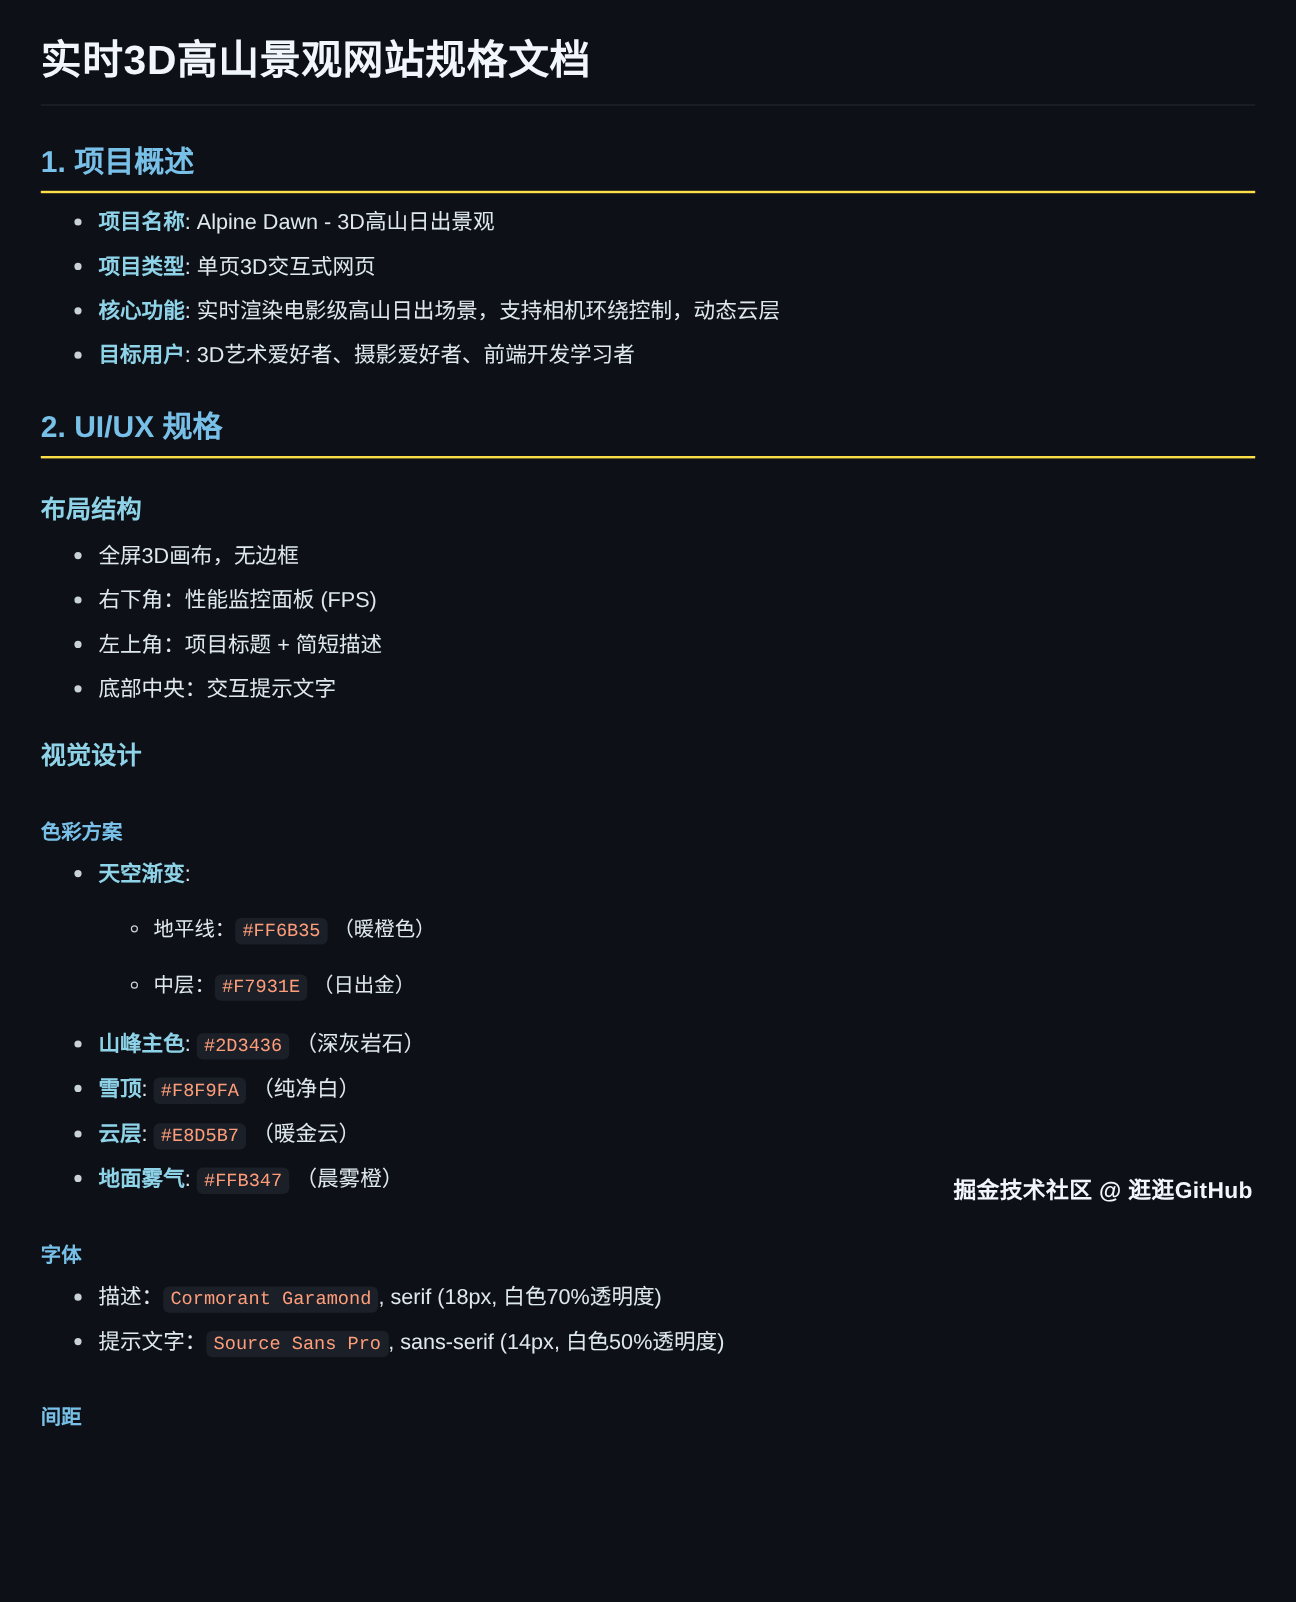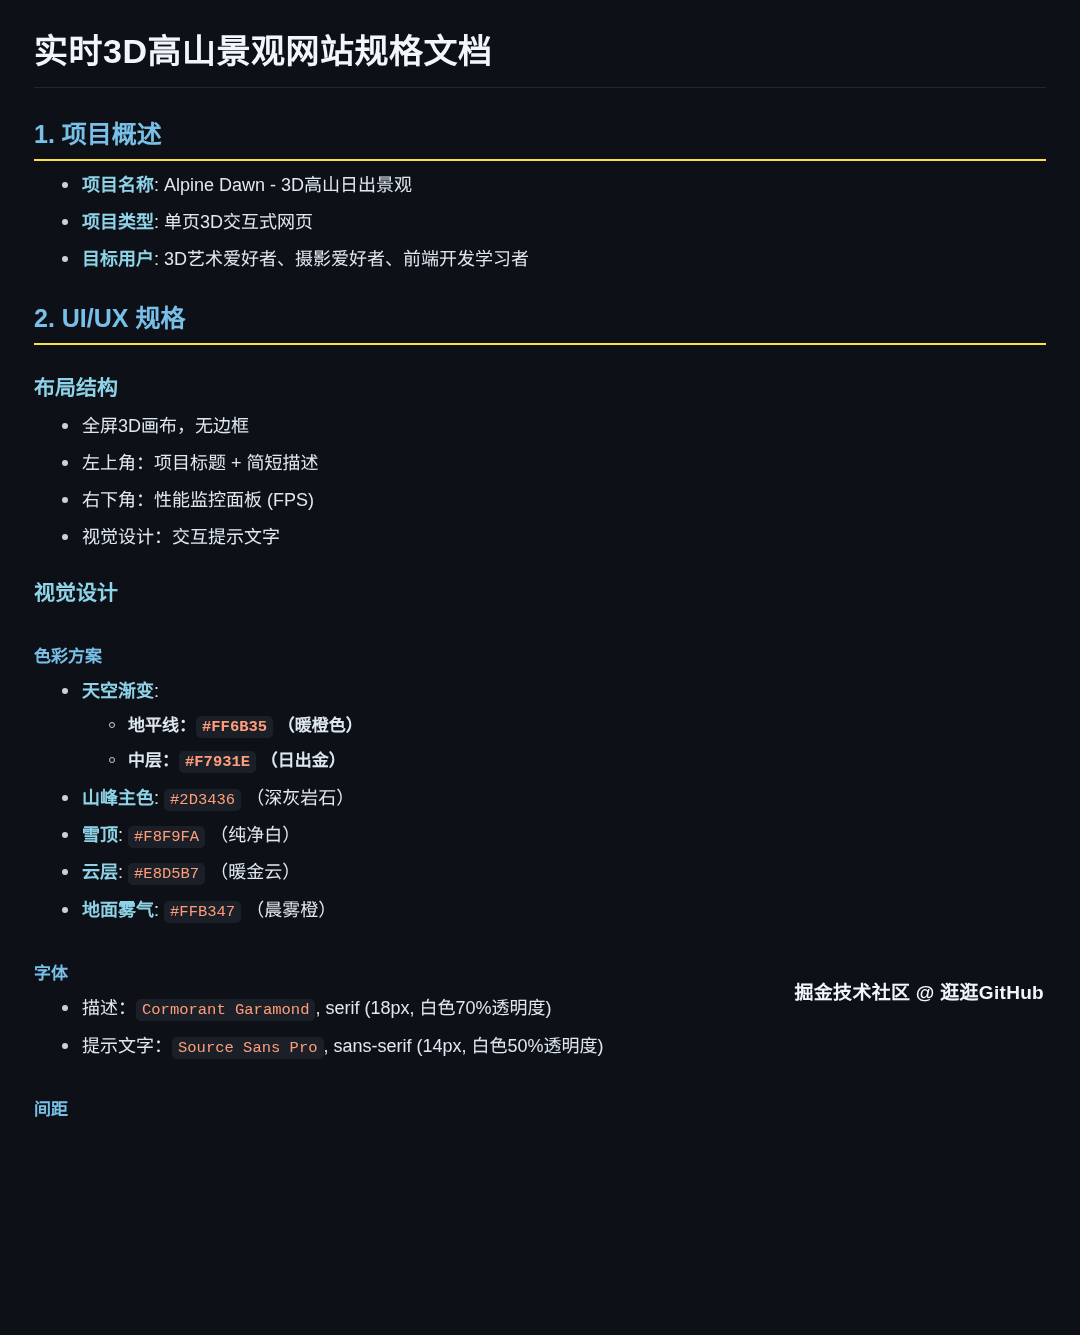--- a/index.html
+++ b/index.html
@@ -75,25 +75,24 @@
     background: #c9d1d9;
   }
   ul.sub-bullets {
     list-style: none;
     margin: 8px 0 4px 0;
     padding: 0 0 0 20px;
   }
   ul.sub-bullets > li {
     position: relative;
     padding-left: 26px;
-    margin: 10px 0;
+    margin: 22px 0;
     font-size: 17px;
     line-height: 1.45;
     color: #dfe7ef;
-    font-weight: bold;
   }
   ul.sub-bullets > li::before {
     content: "";
     position: absolute;
     left: 7px;
     top: 8px;
     width: 6px;
     height: 6px;
     border-radius: 50%;
     border: 1px solid #c9d1d9;
@@ -137,32 +136,35 @@
 
   <h2 class="sec-title">1. 项目概述</h2>
   <ul class="bullets">
     <li>
       <span class="k">项目名称</span><span class="k-plain">: Alpine Dawn - 3D高山日出景观</span>
     </li>
     <li>
       <span class="k">项目类型</span><span class="k-plain">: 单页3D交互式网页</span>
     </li>
     <li>
+      <span class="k">核心功能</span><span class="k-plain">: 实时渲染电影级高山日出场景，支持相机环绕控制，动态云层</span>
+    </li>
+    <li>
       <span class="k">目标用户</span><span class="k-plain">: 3D艺术爱好者、摄影爱好者、前端开发学习者</span>
     </li>
   </ul>
 
   <h2 class="sec-title">2. UI/UX 规格</h2>
 
   <h3 class="sub-title">布局结构</h3>
   <ul class="bullets">
     <li>全屏3D画布，无边框</li>
+    <li>右下角：性能监控面板 (FPS)</li>
     <li>左上角：项目标题 + 简短描述</li>
-    <li>右下角：性能监控面板 (FPS)</li>
-    <li>视觉设计：交互提示文字</li>
+    <li>底部中央：交互提示文字</li>
   </ul>
 
   <h3 class="sub-title">视觉设计</h3>
 
   <h4 class="subsub-title">色彩方案</h4>
   <ul class="bullets">
     <li>
       <span class="k">天空渐变</span><span class="k-plain">:</span>
       <ul class="sub-bullets">
         <li>

